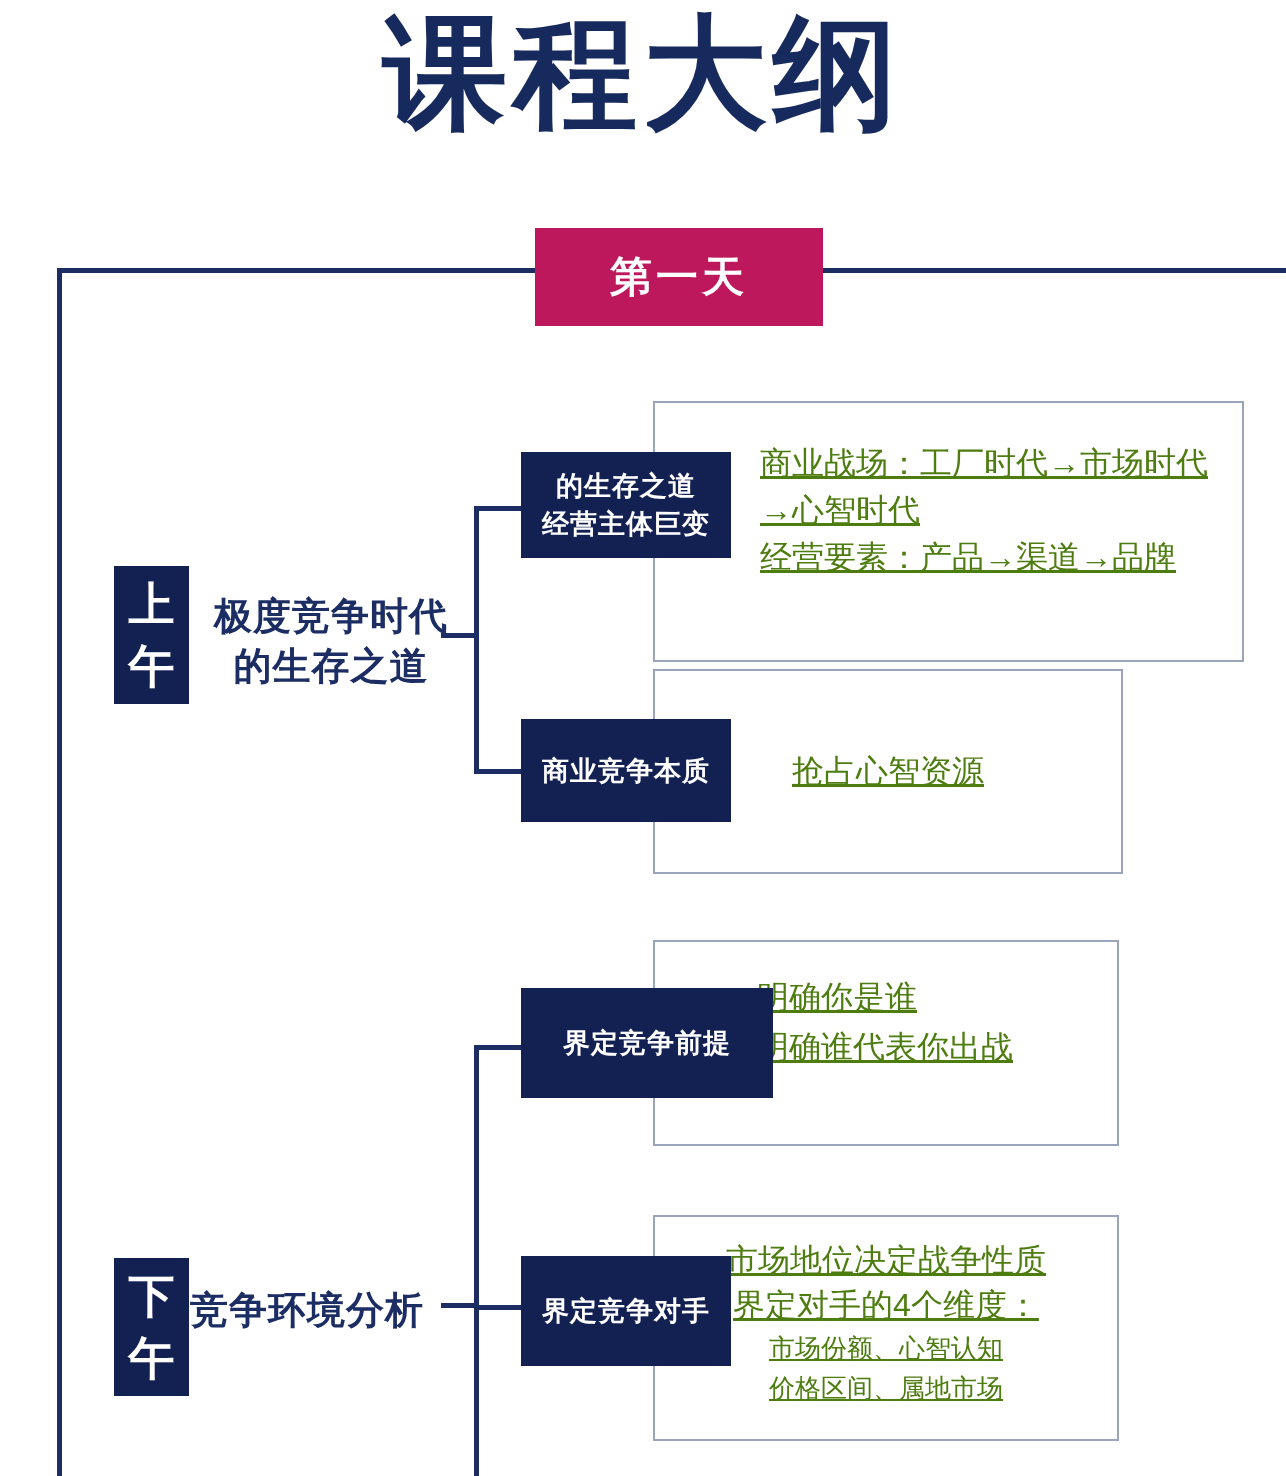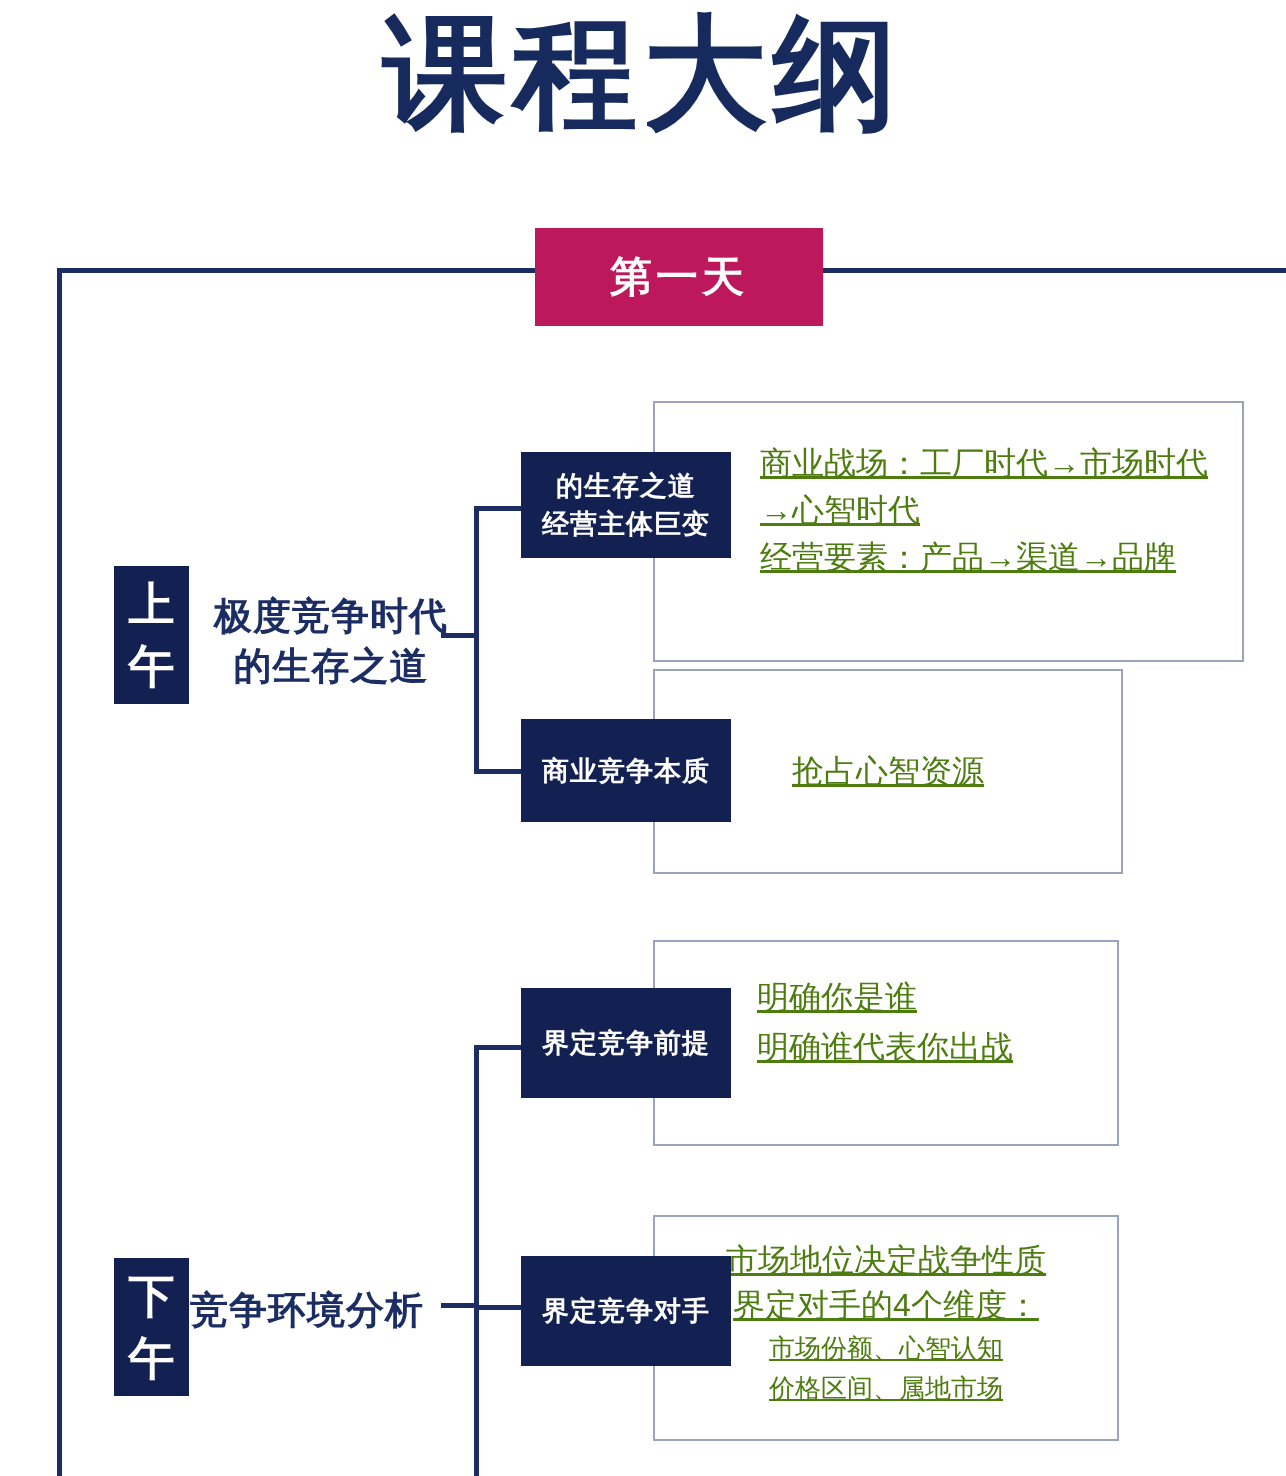--- a/index.html
+++ b/index.html
@@ -105,21 +105,21 @@
     display: flex;
     flex-direction: column;
     align-items: center;
     justify-content: center;
     z-index: 3;
     letter-spacing: 1px;
   }
   .topic-box span { display: block; white-space: nowrap; }
   .topic-1 { left: 521px; top: 452px;  width: 210px; height: 106px; font-size: 27px; line-height: 38px; }
   .topic-2 { left: 521px; top: 719px;  width: 210px; height: 103px; font-size: 27px; line-height: 38px; }
-  .topic-3 { left: 521px; top: 988px;  width: 210px; height: 110px; font-size: 27px; line-height: 38px; }
+  .topic-3 { left: 521px; top: 988px;  width: 252px; height: 110px; font-size: 27px; line-height: 38px; }
   .topic-4 { left: 521px; top: 1256px; width: 210px; height: 110px; font-size: 27px; line-height: 38px; }
 
   
   .detail-box {
     position: absolute;
     border: 2px solid #9aa4bb;
     background: transparent;
     z-index: 1;
   }
   .detail-1 { left: 653px; top: 401px;  width: 591px; height: 261px; }

